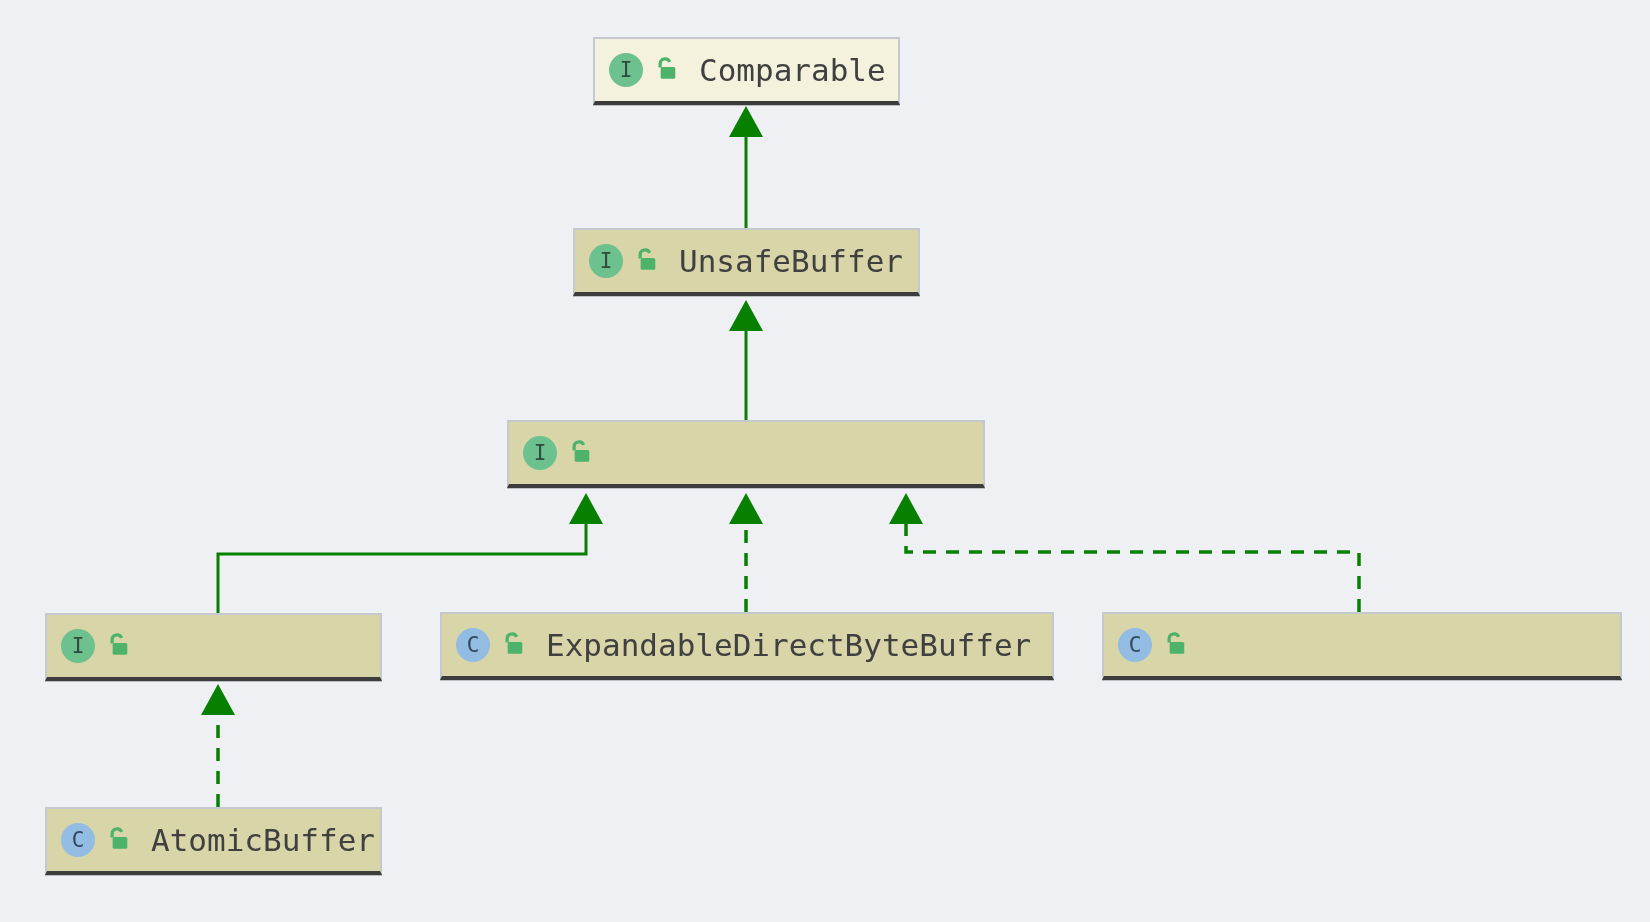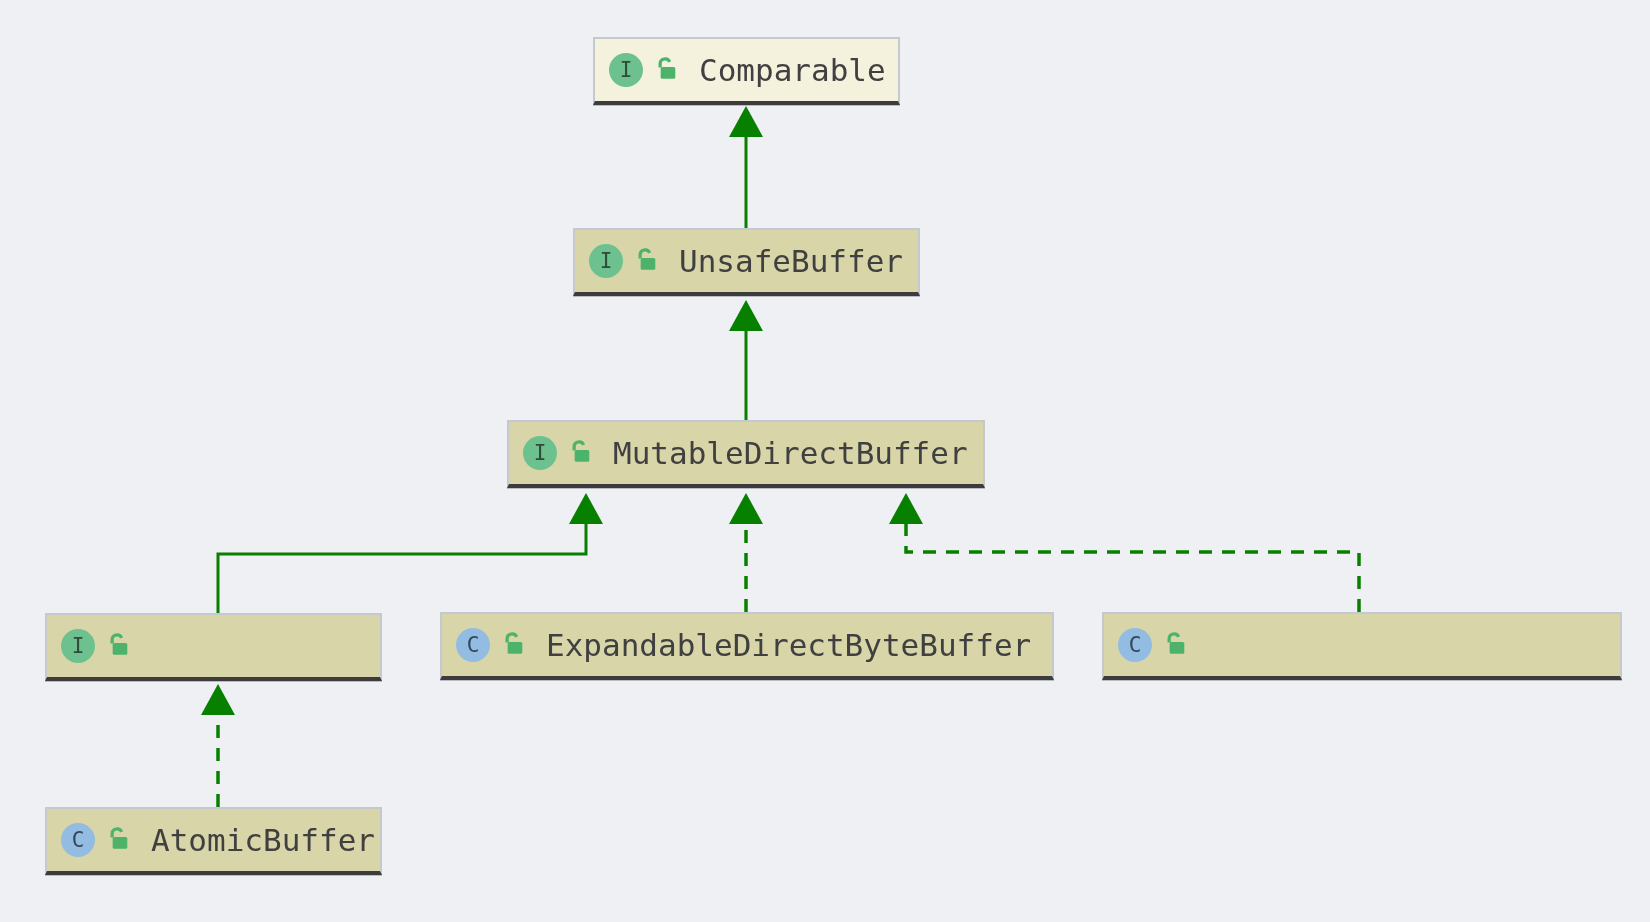--- a/index.html
+++ b/index.html
@@ -102,21 +102,20 @@
   </div>
 
   <div class="node" style="left:507px;top:420px;width:460px;">
     <span class="kind-icon interface">I</span>
     <span class="lock-icon">
       <svg width="26" height="26" viewBox="0 0 24 24">
         <path d="M7.5 11.5 V8.2 a4.6 4.6 0 0 1 8.8 -1.9" fill="none" stroke="#4db36a" stroke-width="3"></path>
         <rect x="8" y="11" width="13.5" height="11" rx="1.5" fill="#4db36a"></rect>
       </svg>
     </span>
-    <span class="node-label">MutableDirectBuffer</span>
   </div>
 
   <div class="node" style="left:45px;top:613px;width:319px;">
     <span class="kind-icon interface">I</span>
     <span class="lock-icon">
       <svg width="26" height="26" viewBox="0 0 24 24">
         <path d="M7.5 11.5 V8.2 a4.6 4.6 0 0 1 8.8 -1.9" fill="none" stroke="#4db36a" stroke-width="3"></path>
         <rect x="8" y="11" width="13.5" height="11" rx="1.5" fill="#4db36a"></rect>
       </svg>
     </span>

